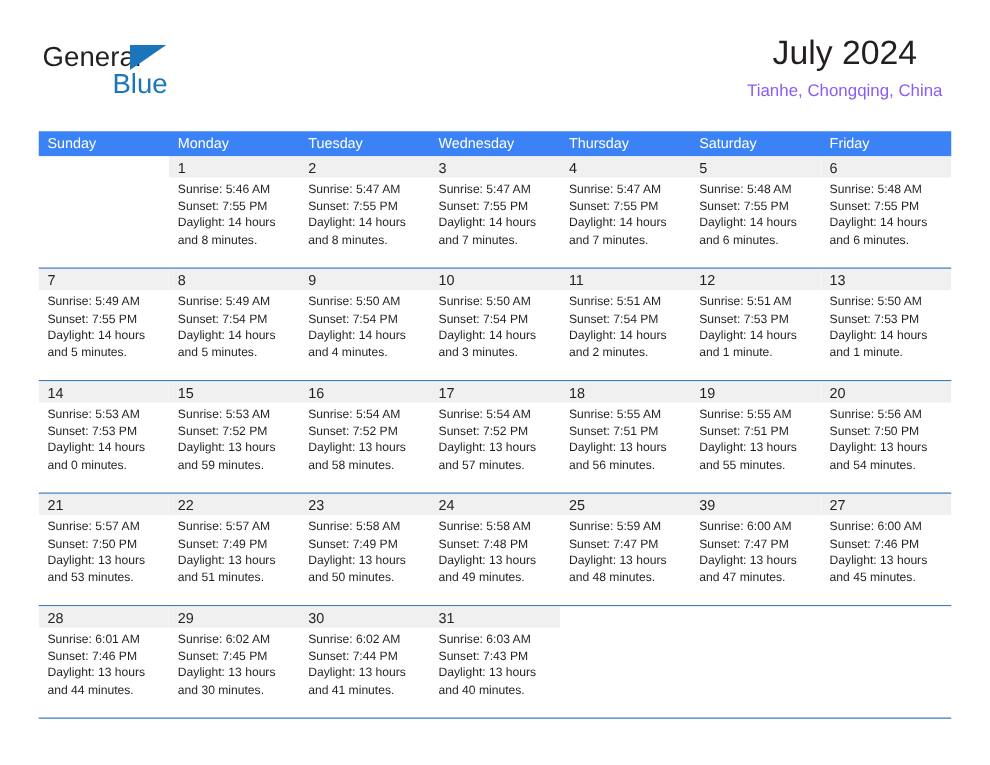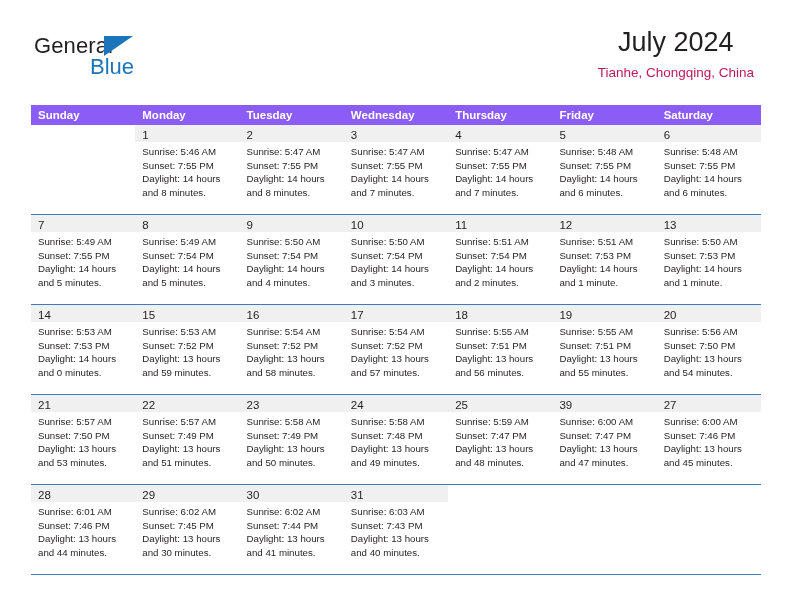--- a/index.html
+++ b/index.html
@@ -81,38 +81,37 @@
   .cal-title {
     font-size: 27px;
     color: #231f20;
     line-height: 32px;
     font-weight: 400;
     white-space: nowrap;
   }
   .cal-subtitle {
     margin-top: 7px;
     font-size: 13.5px;
-    color: #be185d;
+    color: #8b5cf6;
     line-height: 16px;
     font-weight: 400;
     white-space: nowrap;
   }
 
   
   .calendar {
     position: absolute;
     left: 31px;
     top: 105px;
     width: 730px;
   }
   .weekdays {
     display: flex;
-    background: #8b5cf6;
+    background: #3b82f6;
     height: 20px;
-    font-weight: bold;
   }
   .weekday {
     flex: 1 1 0;
     color: #ffffff;
     font-size: 11.5px;
     line-height: 20px;
     padding-left: 7px;
     box-sizing: border-box;
     white-space: nowrap;
     overflow: hidden;
@@ -176,22 +175,22 @@
 
   </div>
 
   <div class="calendar">
     <div class="weekdays" id="weekday-row">
         <div class="weekday">Sunday</div>
         <div class="weekday">Monday</div>
         <div class="weekday">Tuesday</div>
         <div class="weekday">Wednesday</div>
         <div class="weekday">Thursday</div>
+        <div class="weekday">Saturday</div>
         <div class="weekday">Friday</div>
-        <div class="weekday">Saturday</div>
       </div>
     <div id="weeks-container">
         <div class="week">
           <div class="daycell empty">
             <div class="daynum-bar"><span class="daynum"></span></div>
             <div class="cellbody"></div>
           </div>
           <div class="daycell shaded">
             <div class="daynum-bar"><span class="daynum">1</span></div>
             <div class="cellbody">

